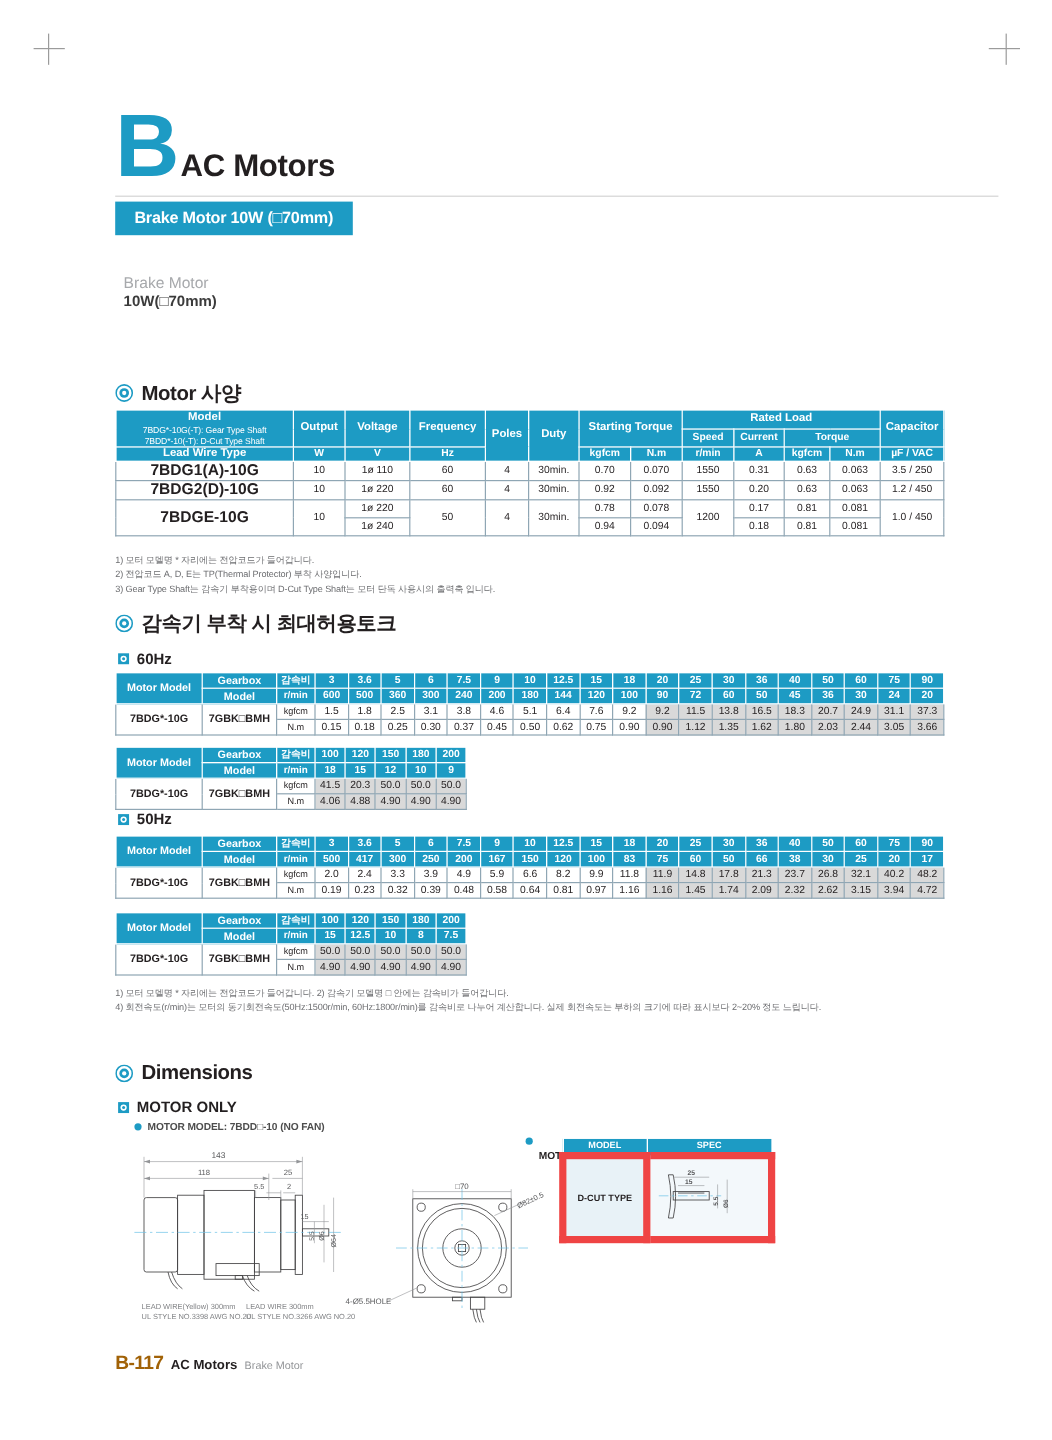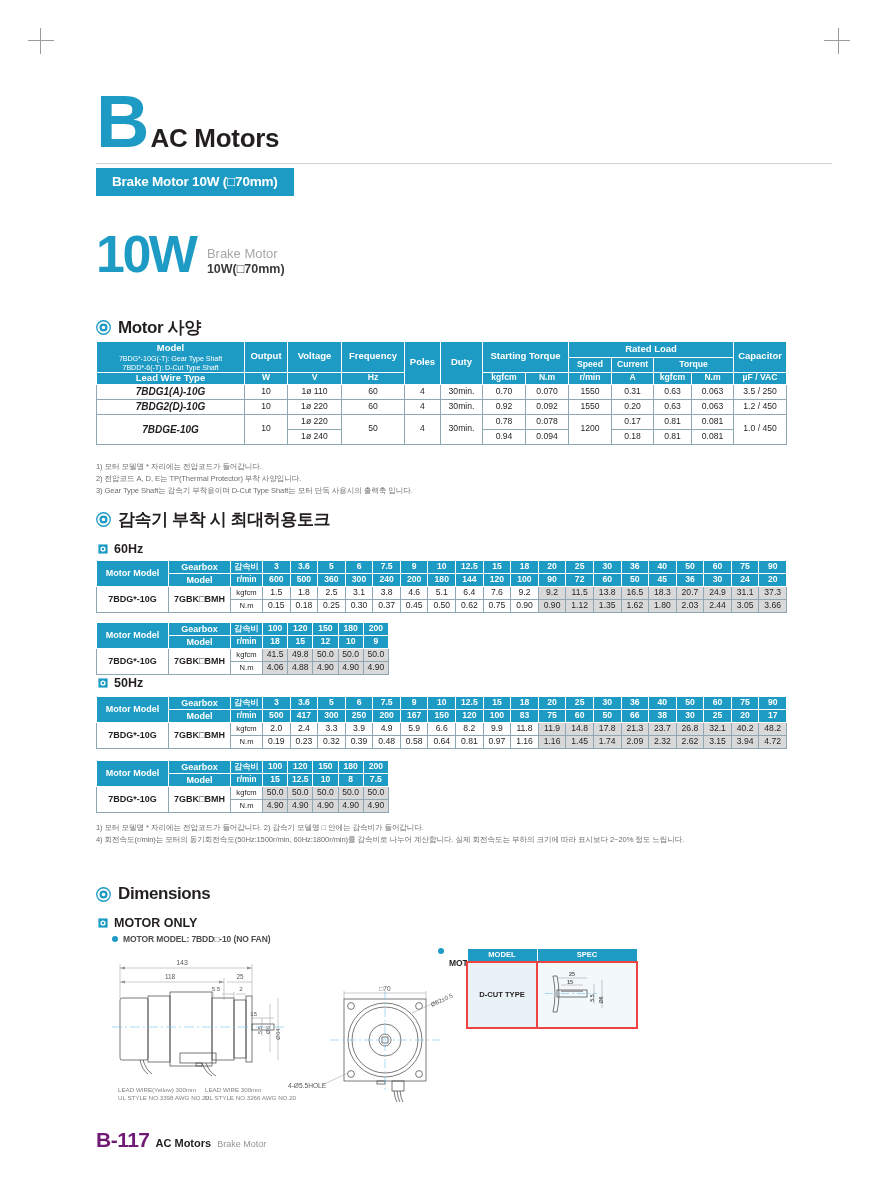--- a/index.html
+++ b/index.html
@@ -77,21 +77,21 @@
     font-size: 8.6px; color: #231f20;
     padding: 0; line-height: 1.15;
   }
   table.tbl th {
     background: #1d9bc4; color: #ffffff; font-weight: bold;
     border-color: #ffffff;
   }
 
   
   #spec-table td { height: 15px; }
-  #spec-table td.model { font-weight: bold; font-size: 10px; font-style: italic; }
+  #spec-table td.model { font-weight: bold; font-size: 13px; }
   #spec-table th.modelhead { line-height: 1.25; }
   #spec-table th.modelhead .m1 { font-size: 9.5px; font-weight: bold; }
   #spec-table th.modelhead .m2 { font-size: 7.2px; font-weight: normal; letter-spacing: -0.1px; }
   #spec-table th.lw { font-size: 9.5px; }
   #spec-table th.big { font-size: 9.5px; }
 
   
   .gb td, .gb th { height: 13px; }
   .gb th.mm { font-size: 9px; }
   .gb td.mm { font-weight: bold; font-size: 9px; }
@@ -109,50 +109,49 @@
   .dim-txt { position: absolute; font-size: 6.6px; color: #58595b; white-space: nowrap; }
   .lead-txt { position: absolute; font-size: 6.2px; color: #808285; white-space: nowrap; line-height: 1.35; }
 
   
   #shaft-table { position: absolute; border-collapse: collapse; }
   #shaft-table th {
     background: #1d9bc4; color: #fff; font-size: 7.6px; font-weight: bold;
     border: 1px solid #ffffff; height: 13px;
   }
   #shaft-table td {
-    border: 2px solid #ef4444; font-size: 7.6px; font-weight: bold; color: #231f20;
+    border: 6px solid #ef4444; font-size: 7.6px; font-weight: bold; color: #231f20;
     text-align: center; vertical-align: middle;
   }
   #shaft-table td.lbl { background: #e8f2f7; width: 70px; height: 62px; }
   #shaft-table td.spec { background: #f3f8fb; width: 98px; }
 
   
   .footer { position: absolute; left: 96px; top: 1128px; display: flex; align-items: baseline; gap: 6px; }
-  .f-page { font-size: 21px; font-weight: bold; color: #701a75; letter-spacing: -0.5px; }
+  .f-page { font-size: 16px; font-weight: bold; color: #a16207; letter-spacing: -0.5px; }
   .f-t1 { font-size: 11px; font-weight: bold; color: #231f20; }
   .f-t2 { font-size: 9px; color: #939598; }
 </style>
 </head>
 <body>
 
 <div class="page">
 
   <div class="crop v" style="left:40px; top:28px;"></div>
   <div class="crop h" style="left:28px; top:40px;"></div>
   <div class="crop v" style="left:838px; top:28px;"></div>
   <div class="crop h" style="left:824px; top:40px;"></div>
 
   <div class="hdr">
     <span class="hdr-letter">B</span><span class="hdr-title">AC Motors</span>
   </div>
   <div class="hdr-rule"></div>
   <div class="hdr-bar">Brake Motor 10W (□70mm)</div>
 
   <div class="big-wrap">
-    <span class="big-num">10W</span>
     <span class="big-side">
       <div class="l1">Brake Motor</div>
       <div class="l2">10W(□70mm)</div>
     </span>
   </div>
 
   <div class="sec" style="left:96px; top:316px;">
     <svg class="sec-ico" viewBox="0 0 16 16">
       <circle cx="8" cy="8" r="7.2" fill="none" stroke="#1d9bc4" stroke-width="1.4"></circle>
       <circle cx="8" cy="8" r="4.3" fill="#1d9bc4"></circle>
@@ -175,21 +174,21 @@
         <col style="width:42px">
         <col style="width:38px">
         <col style="width:42px">
       <col style="width:53px">
     </colgroup>
     <thead>
       <tr>
         <th class="modelhead" rowspan="2">
           <div class="m1">Model</div>
           <div class="m2">7BDG*-10G(-T): Gear Type Shaft</div>
-          <div class="m2">7BDD*-6(-T): D-Cut Type Shaft</div>
+          <div class="m2">7BDD*-10(-T): D-Cut Type Shaft</div>
         </th>
         <th class="big" rowspan="2">Output</th>
         <th class="big" rowspan="2">Voltage</th>
         <th class="big" rowspan="2">Frequency</th>
         <th class="big" rowspan="3">Poles</th>
         <th class="big" rowspan="3">Duty</th>
         <th class="big" colspan="2" rowspan="2">Starting Torque</th>
         <th class="big" colspan="4">Rated Load</th>
         <th class="big" rowspan="2">Capacitor</th>
       </tr>
@@ -443,21 +442,21 @@
           <th>15</th>
           <th>12</th>
           <th>10</th>
           <th>9</th>
         </tr>
         <tr>
           <td class="mm" rowspan="2">7BDG*-10G</td>
           <td class="mm" rowspan="2">7GBK□BMH</td>
           <td class="unit">kgfcm</td>
           <td class="shade">41.5</td>
-          <td class="shade">49.8</td>
+          <td class="shade">20.3</td>
           <td class="shade">50.0</td>
           <td class="shade">50.0</td>
           <td class="shade">50.0</td>
         </tr>
         <tr>
           <td class="unit">N.m</td>
           <td class="shade">4.06</td>
           <td class="shade">4.88</td>
           <td class="shade">4.90</td>
           <td class="shade">4.90</td>

